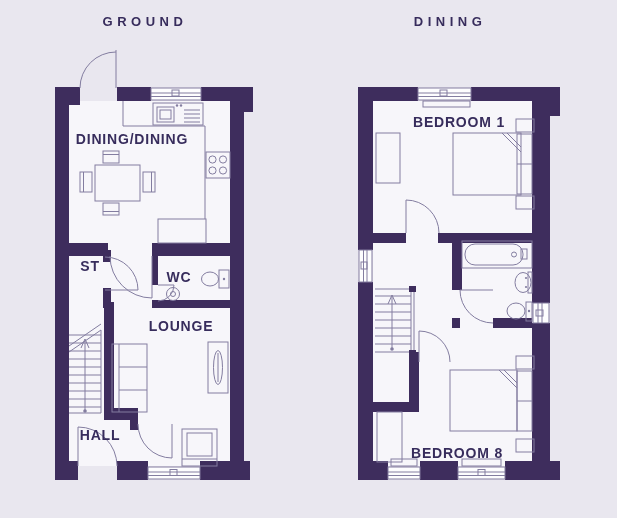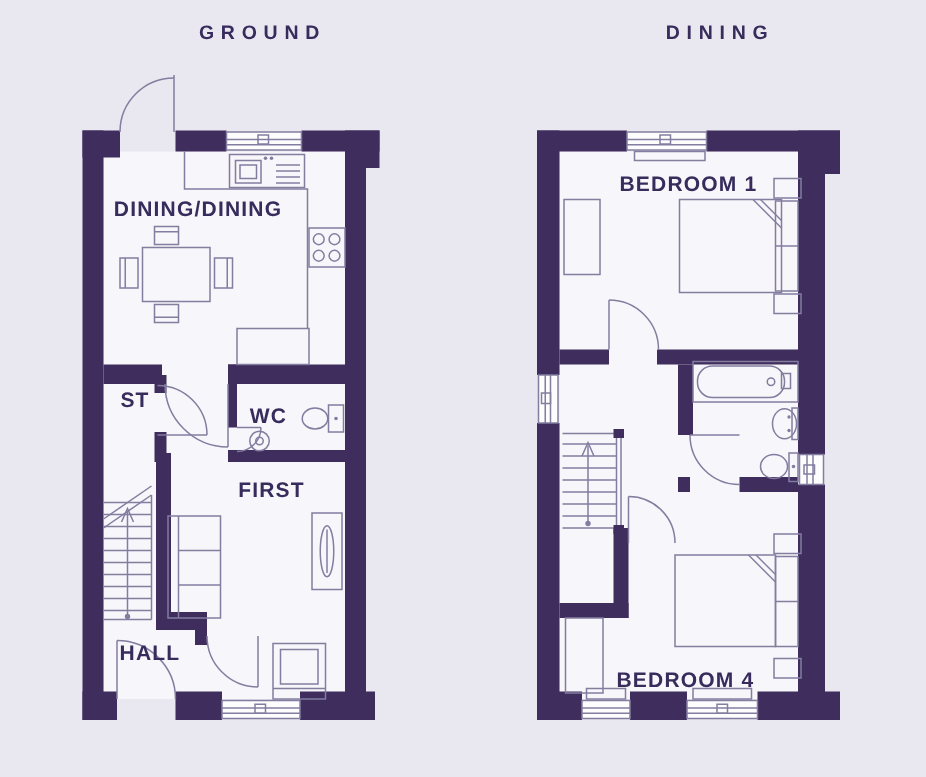--- a/index.html
+++ b/index.html
@@ -9,21 +9,21 @@
   html,body{margin:0;padding:0;}
   body{background:var(--bg);font-family:"Liberation Sans",sans-serif;}
   #canvas{position:relative;width:617px;height:518px;background:var(--bg);overflow:hidden;}
   svg{position:absolute;left:0;top:0;}
   .wall{fill:var(--wall);stroke:none;}
   .flo{fill:var(--floor);stroke:none;}
   .ln{fill:none;stroke:var(--line);stroke-width:1;}
   .fil{fill:var(--line);stroke:none;}
   .win{fill:var(--window);stroke:var(--line);stroke-width:1;}
   .label{position:absolute;transform:translateX(-50%);color:var(--text);font-weight:bold;white-space:nowrap;}
-  .title{font-size:13px;letter-spacing:4.5px;margin-left:30px;}
+  .title{font-size:13px;letter-spacing:4.5px;}
   .room{font-size:14px;letter-spacing:0.8px;}
 </style>
 </head>
 <body>
 
 <div id="canvas">
 
   <svg width="617" height="518" viewBox="0 0 617 518">
 
     <g>
@@ -313,17 +313,17 @@
       </g>
     </g>
   </svg>
 
   <div class="label title" style="left:145px;top:14px">GROUND</div>
   <div class="label title" style="left:450px;top:14px">DINING</div>
 
   <div class="label room" style="left:132px;top:131px">DINING/DINING</div>
   <div class="label room" style="left:90px;top:258px">ST</div>
   <div class="label room" style="left:179px;top:269px">WC</div>
-  <div class="label room" style="left:181px;top:318px">FIRST</div>
+  <div class="label room" style="left:181px;top:318px">LOUNGE</div>
   <div class="label room" style="left:100px;top:427px">HALL</div>
   <div class="label room" style="left:459px;top:114px">BEDROOM 1</div>
-  <div class="label room" style="left:457px;top:445px">BEDROOM 4</div>
+  <div class="label room" style="left:457px;top:445px">BEDROOM 8</div>
 </div>
 
 </body></html>

